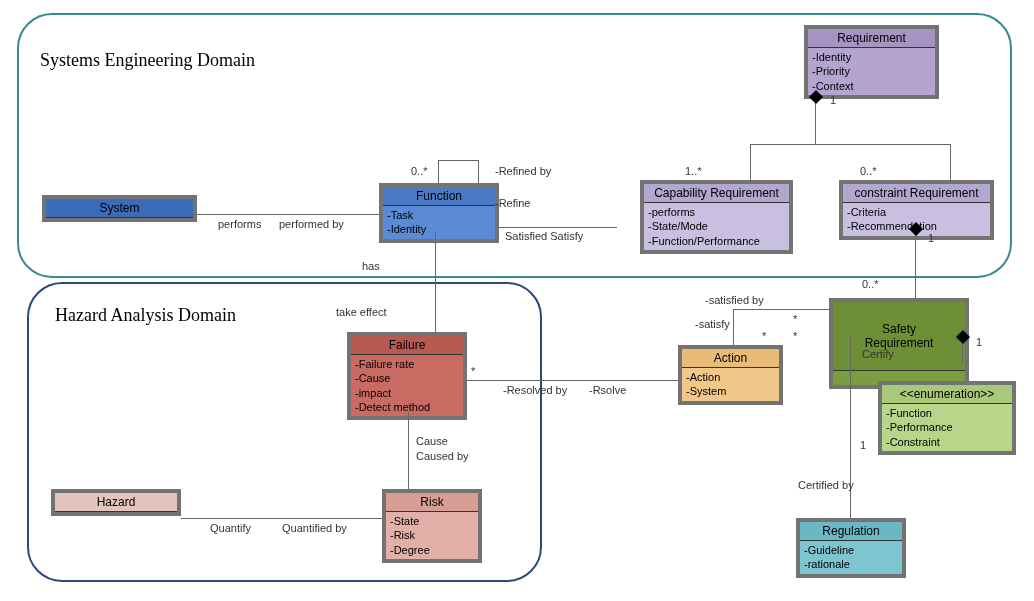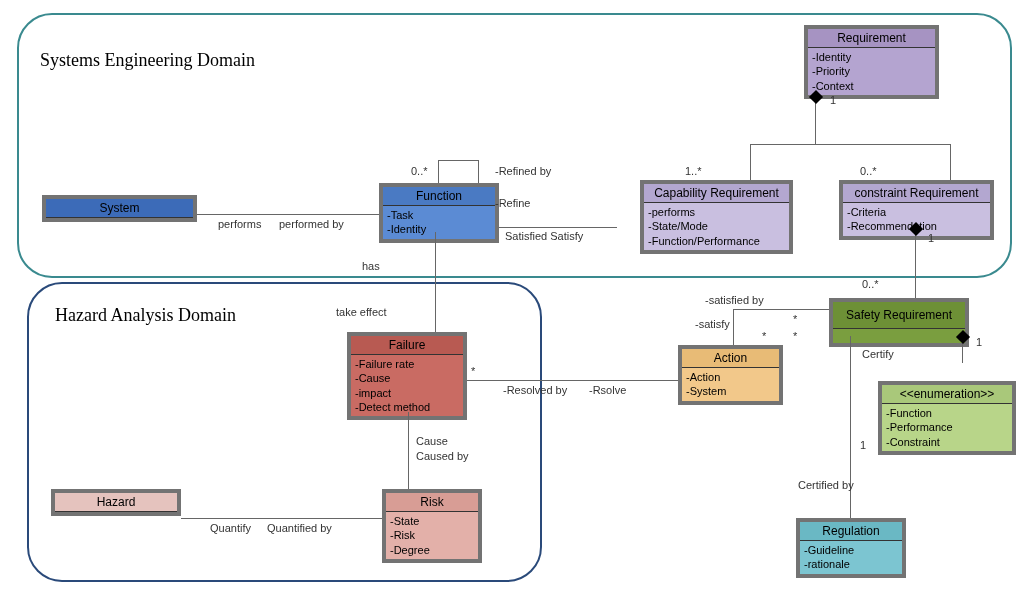--- a/index.html
+++ b/index.html
@@ -80,21 +80,21 @@
 
 <div class="box conreq" style="left:839px;top:180px;width:155px">
   <div class="hdr">constraint Requirement</div>
   <div class="attrs">
     <div>Criteria</div>
     <div>Recommendation</div>
   </div>
 </div>
 
 <div class="box safreq" style="left:829px;top:298px;width:140px">
-  <div class="hdr" style="padding:6px">Safety Requirement</div>
+  <div class="hdr" style="padding:20px">Safety Requirement</div>
   <div class="attrs" style="height:14px"></div>
 </div>
 
 <div class="box enum" style="left:878px;top:381px;width:138px">
   <div class="hdr">&lt;&lt;enumeration&gt;&gt;</div>
   <div class="attrs">
     <div>Function</div>
     <div>Performance</div>
     <div>Constraint</div>
   </div>
@@ -192,13 +192,13 @@
 <div class="lbl" style="left:862px;top:348px">Certify</div>
 <div class="lbl" style="left:798px;top:479px">Certified by</div>
 <div class="lbl" style="left:860px;top:439px">1</div>
 
 <div class="vline" style="left:408px;top:412px;height:77px"></div>
 <div class="lbl" style="left:416px;top:435px">Cause</div>
 <div class="lbl" style="left:416px;top:450px">Caused by</div>
 
 <div class="line" style="left:181px;top:518px;width:201px"></div>
 <div class="lbl" style="left:210px;top:522px">Quantify</div>
-<div class="lbl" style="left:267px;top:522px">Quantified by</div>
+<div class="lbl" style="left:282px;top:522px">Quantified by</div>
 
 </body></html>

